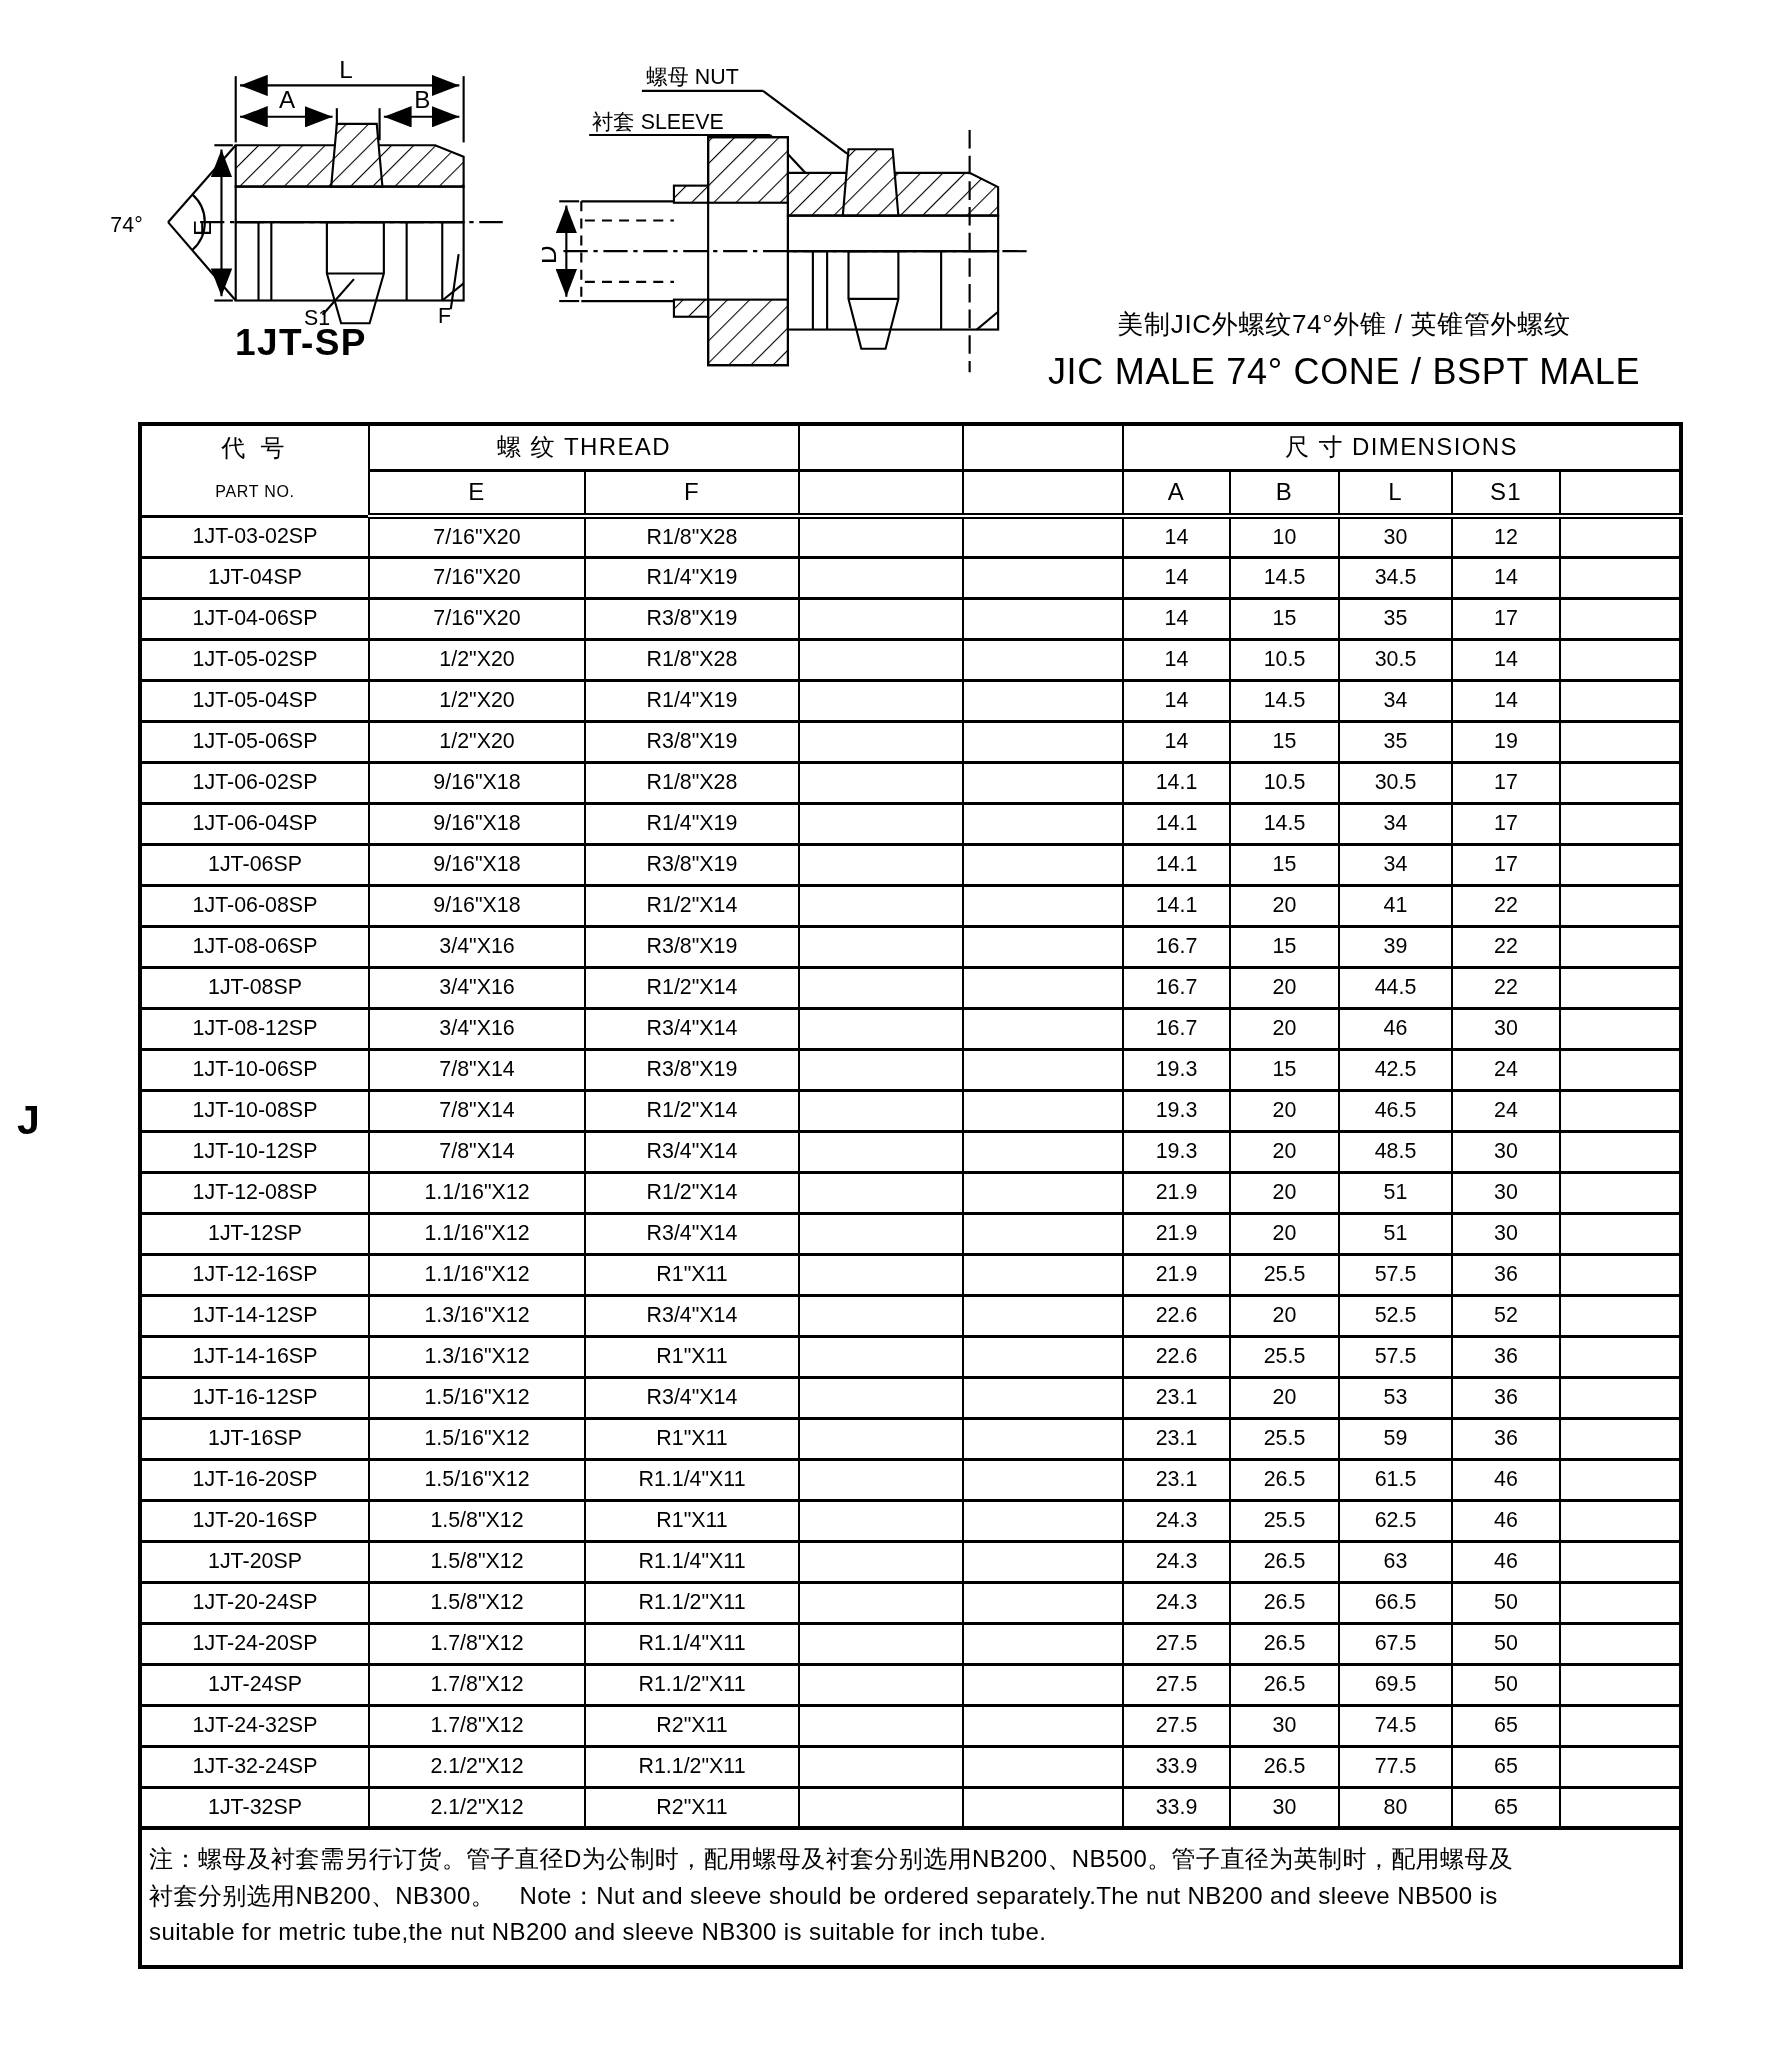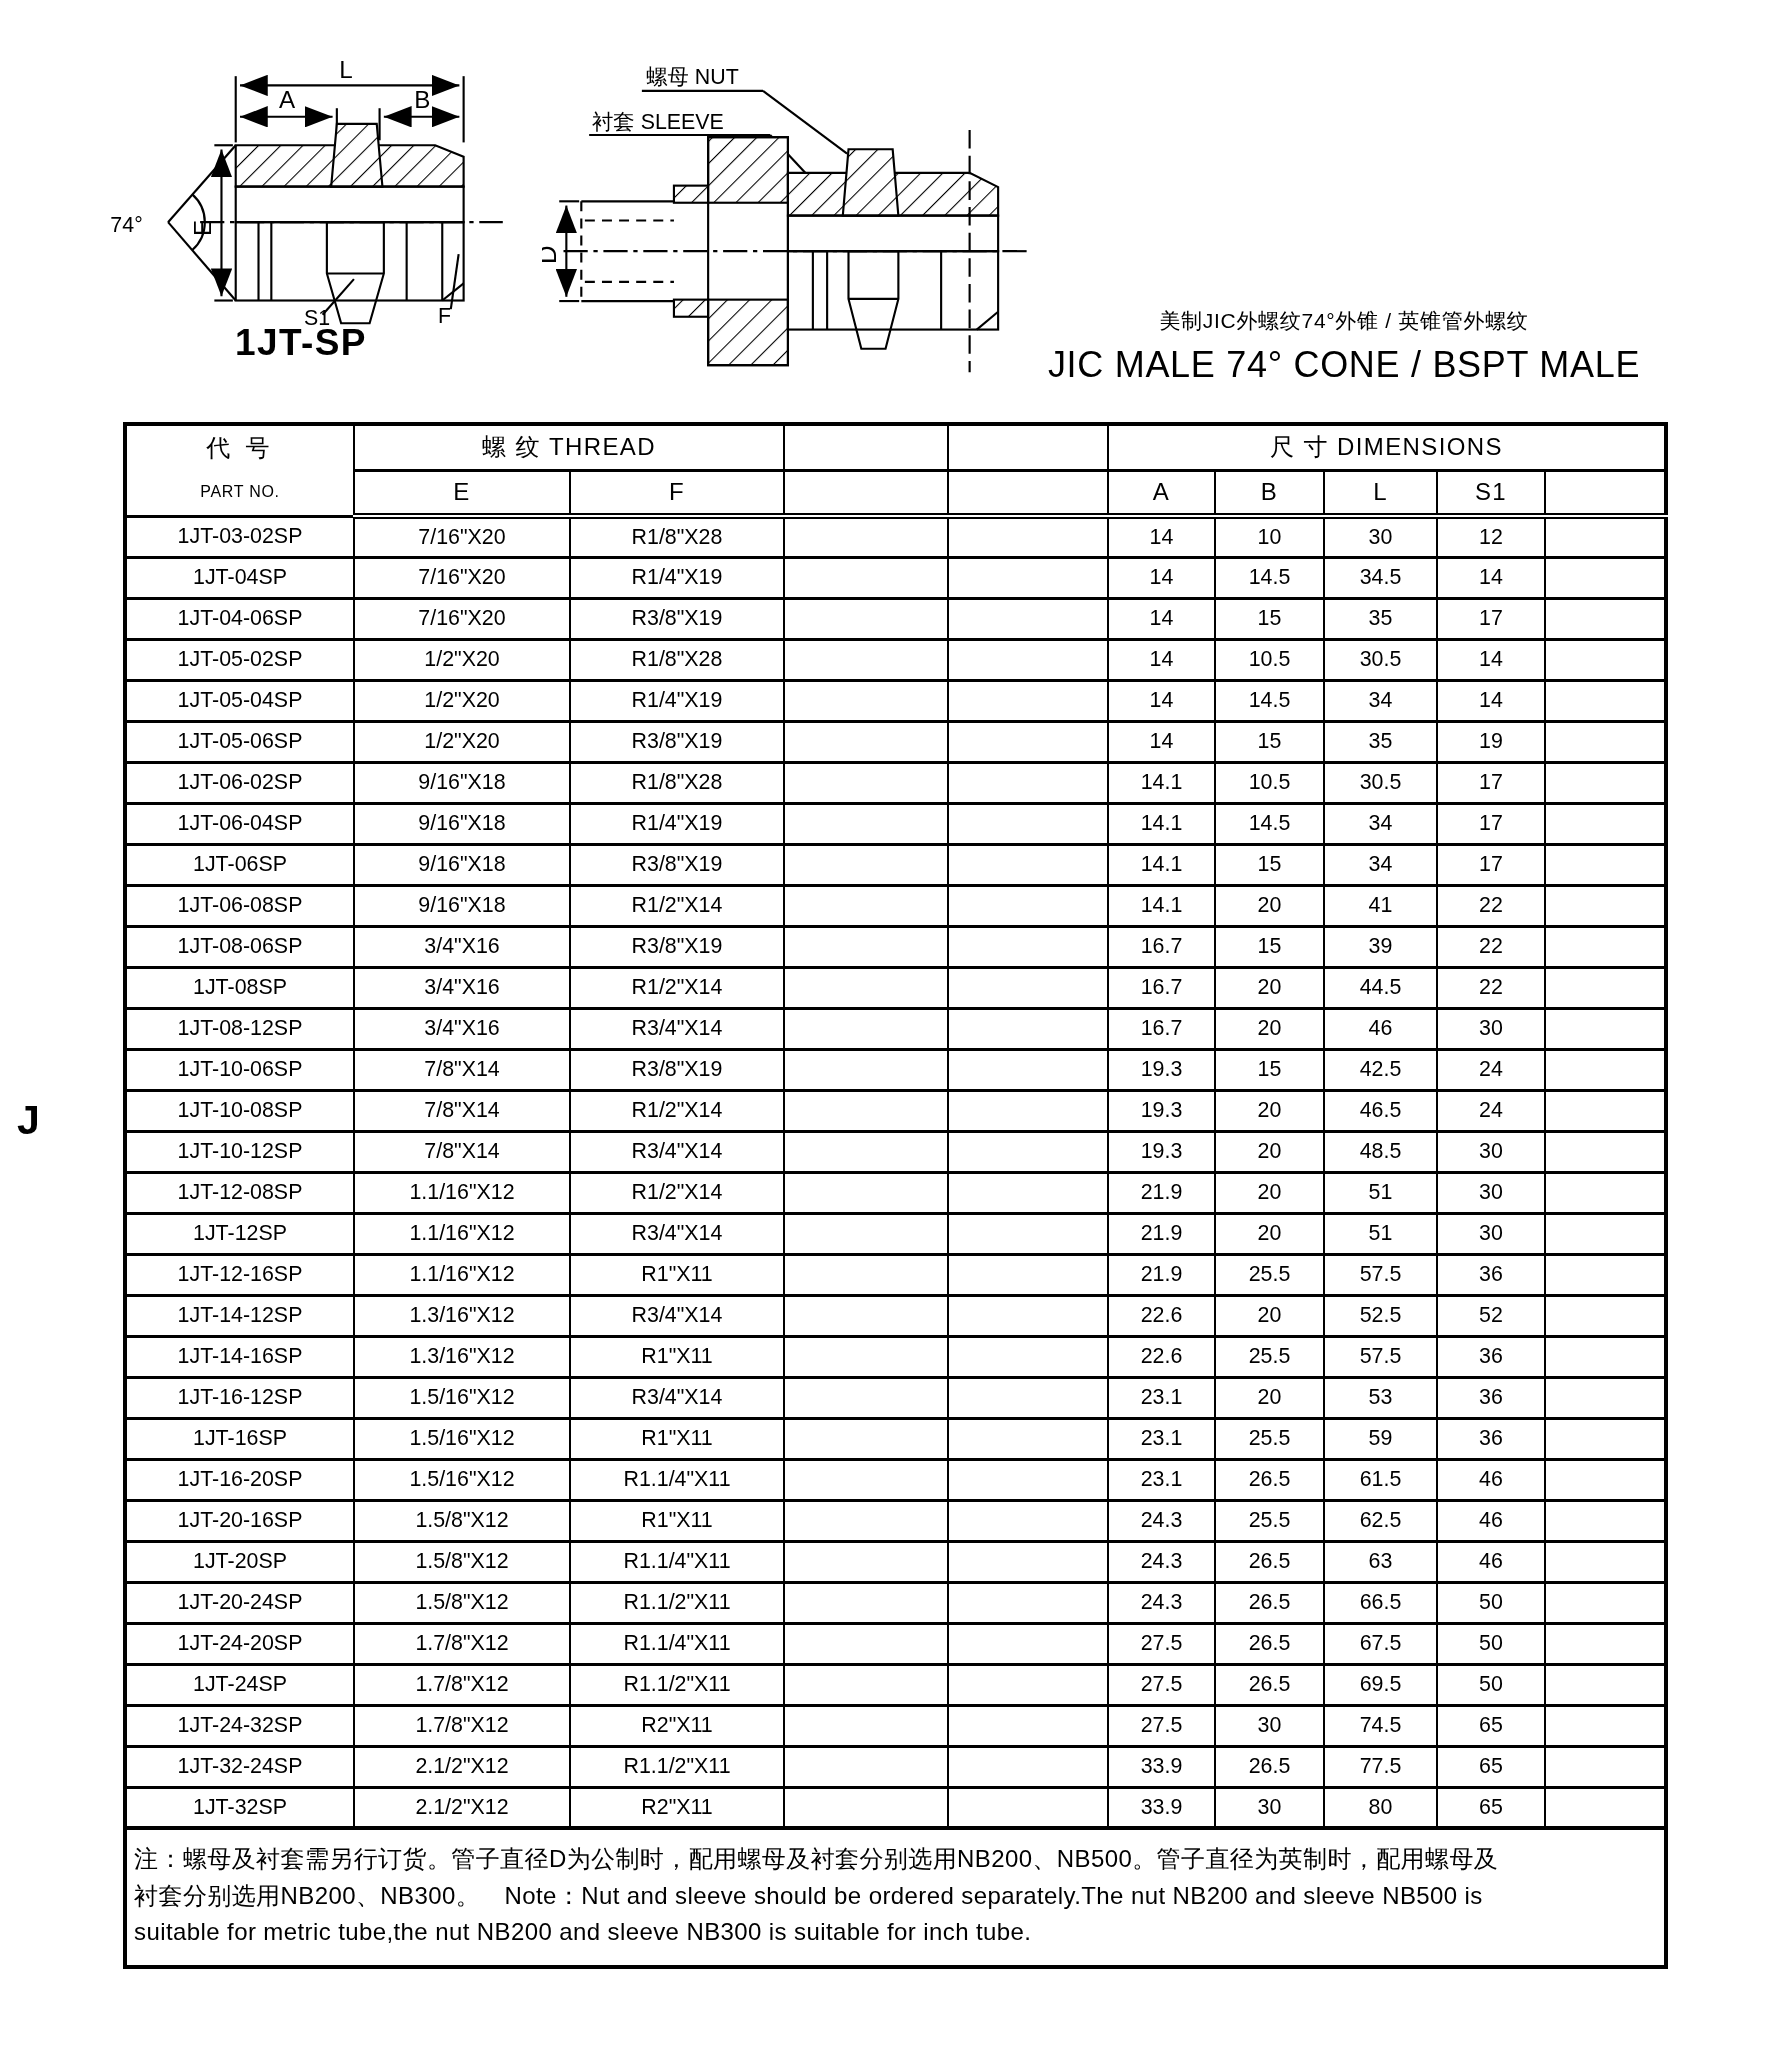--- a/index.html
+++ b/index.html
@@ -7,29 +7,29 @@
     position:relative;width:1769px;height:2066px;background:#ffffff;
     font-family:"Liberation Sans",sans-serif;color:#000;overflow:hidden;
   }
   .side-letter{
     position:absolute;left:17px;top:1097px;font-size:41px;font-weight:bold;
   }
   .model{
     position:absolute;left:235px;top:322px;font-size:37px;font-weight:bold;letter-spacing:1.4px;
   }
   .titles{position:absolute;left:1041px;top:307px;width:606px;text-align:center;}
-  .title-zh{font-size:21px;letter-spacing:0.7px;}
+  .title-zh{font-size:26px;letter-spacing:0.7px;}
   .title-en{font-size:36px;margin-top:8.6px;letter-spacing:0.7px;}
   .drawing{position:absolute;}
   .d-left{left:100px;top:37px;width:421px;height:292px;}
   .d-right{left:542px;top:41px;width:499px;height:342px;}
   svg text{font-family:"Liberation Sans",sans-serif;fill:#000;stroke:none;}
 
   table.spec{
-    position:absolute;left:123px;top:422px;width:1541px;
+    position:absolute;left:138px;top:422px;width:1541px;
     border-collapse:collapse;table-layout:fixed;
     border:4.3px solid #000;
   }
   table.spec td{
     border:2.1px solid #000;border-top-width:3.6px;border-bottom-width:3.6px;
     text-align:center;padding:0;white-space:nowrap;overflow:hidden;
   }
   thead tr{height:46px;}
   thead td{font-size:24px;letter-spacing:1.4px;}
   thead tr.sub td{border-top-width:2.9px;}

